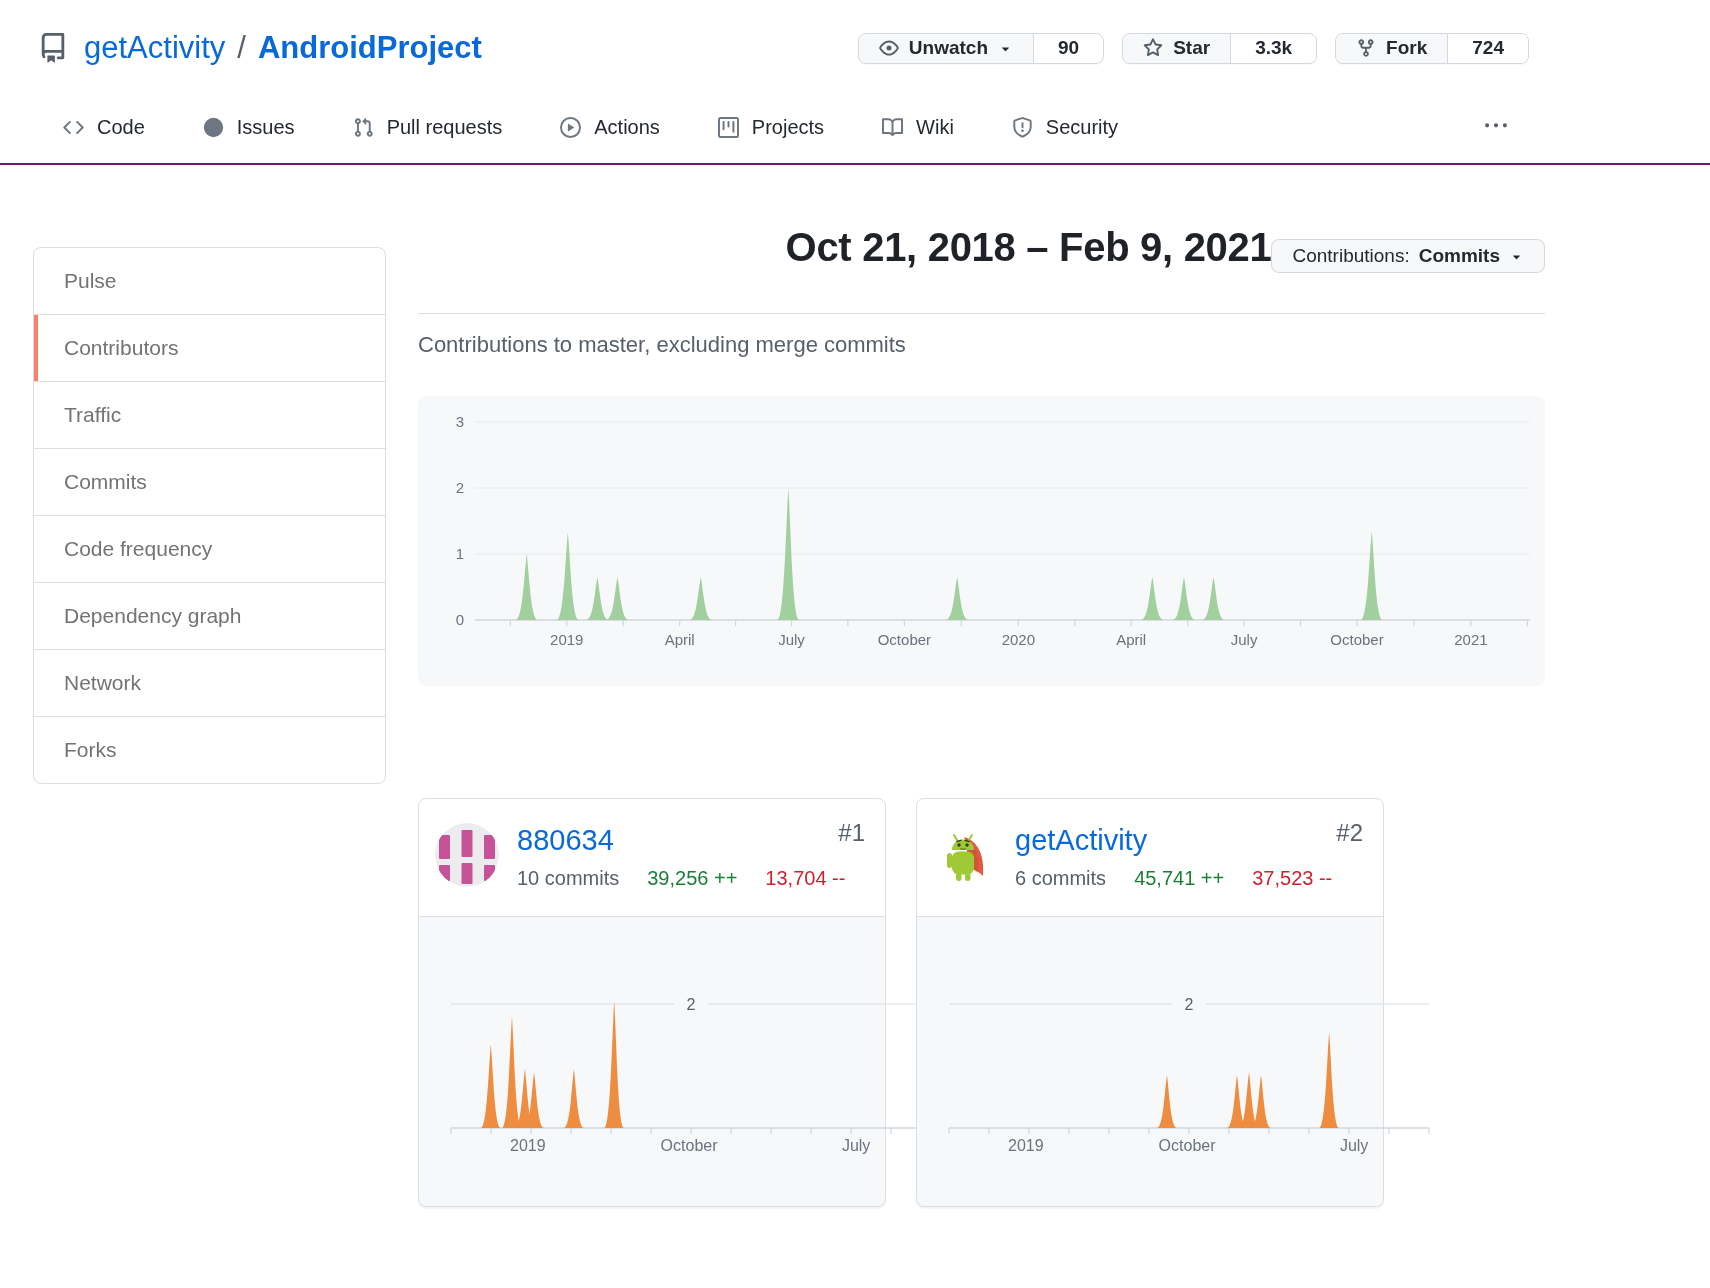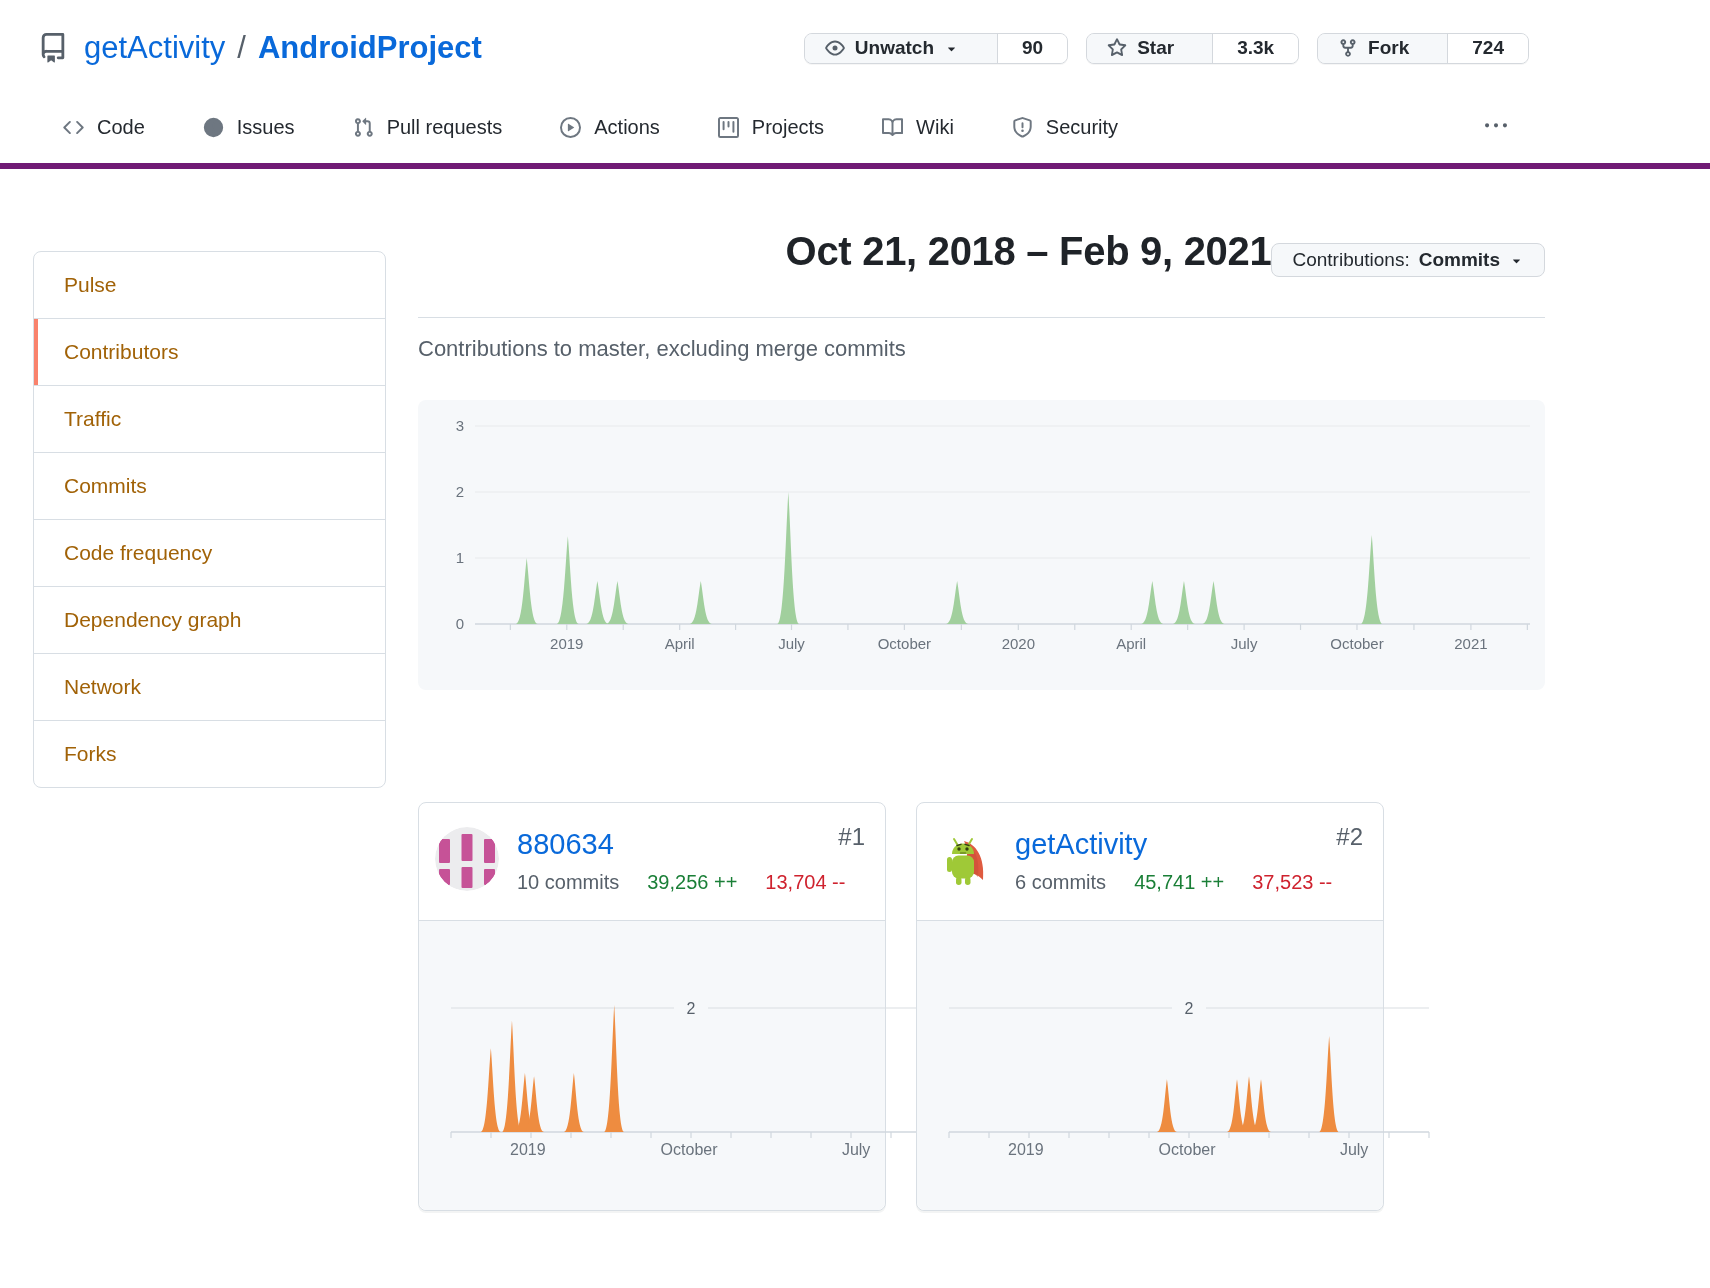--- a/index.html
+++ b/index.html
@@ -14,45 +14,45 @@
   
   .repo-header { display:flex; justify-content:space-between; align-items:center;
     padding:30px 16px 22px 5px; }
   .repo-title { display:flex; align-items:center; font-size:31px; }
   .repo-title svg { width:30px; height:30px; fill:#57606a; margin-right:16px; }
   .repo-title a { text-decoration:none; color:#0969da; }
   .repo-title .sep { color:#57606a; margin:0 12px; }
   .repo-title .name { font-weight:700; }
   .header-actions { display:flex; gap:18px; }
   .btn-group { display:flex; border:1px solid #d4d8dd; border-radius:8px; overflow:hidden;
-    height:31px; background:#f6f8fa; box-shadow:0 1px 0 rgba(27,31,36,.04);gap:18px; }
+    height:31px; background:#f6f8fa; box-shadow:0 1px 0 rgba(27,31,36,.04); }
   .btn-main { display:flex; align-items:center; gap:10px; padding:0 20px; border:none;
     background:#f6f8fa; font-family:inherit; font-size:19px; font-weight:600; color:#24292f; cursor:pointer;}
   .btn-main svg { width:20px; height:20px; fill:#57606a; }
   .btn-main .caret { width:15px; height:15px; fill:#24292f; }
   .btn-count { display:flex; align-items:center; padding:0 24px; background:#ffffff;
     border:none; border-left:1px solid #d4d8dd; font-family:inherit; font-size:19px;
     font-weight:600; color:#24292f; cursor:pointer; }
 
   
-  .nav-wrap { border-bottom:6px solid #701a75; }
+  .nav-wrap { border-bottom:2px solid #701a75; }
   .repo-nav { display:flex; align-items:center; padding:14px 0 0 22px; }
   .tab { display:flex; align-items:center; gap:13px; padding:14px 8px 24px;
     margin-right:42px; font-size:20px; color:#24292f; text-decoration:none; }
   .tab svg { width:21px; height:21px; fill:#6e7781; }
   .nav-kebab { margin-left:auto; margin-right:30px; padding:10px 8px 20px; border:none;
     background:none; cursor:pointer; }
   .nav-kebab svg { width:22px; height:22px; fill:#57606a; }
 
   
   .content { display:flex; margin-top:60px; }
   .sidebar { width:353px; flex-shrink:0; }
   .sidebar-menu { margin-top:22px; border:1px solid #d8dee4; border-radius:8px;
     overflow:hidden; background:#fff; }
-  .sidebar-item { display:block; padding:21px 0 21px 30px; font-size:21px; color:#a16207;
+  .sidebar-item { display:block; padding:21px 0 21px 30px; font-size:21px; color:#737373;
     text-decoration:none; border-bottom:1px solid #d8dee4; }
   .sidebar-item:last-child { border-bottom:none; }
   .sidebar-item.active { box-shadow:inset 4px 0 0 #f9826c; }
 
   .main { flex:1; margin-left:32px; max-width:1127px; }
   .main-head { display:flex; justify-content:flex-end; align-items:flex-start; }
   .main-head h1 { margin:0; font-size:40px; font-weight:600; color:#1f2328; letter-spacing:-.3px; }
   .contrib-btn { display:flex; align-items:center; gap:9px; height:34px; padding:0 20px;
     margin-top:14px; background:#f6f8fa; border:1px solid #d4d8dd; border-radius:8px;
     font-family:inherit; font-size:19px; color:#24292f; cursor:pointer; }

